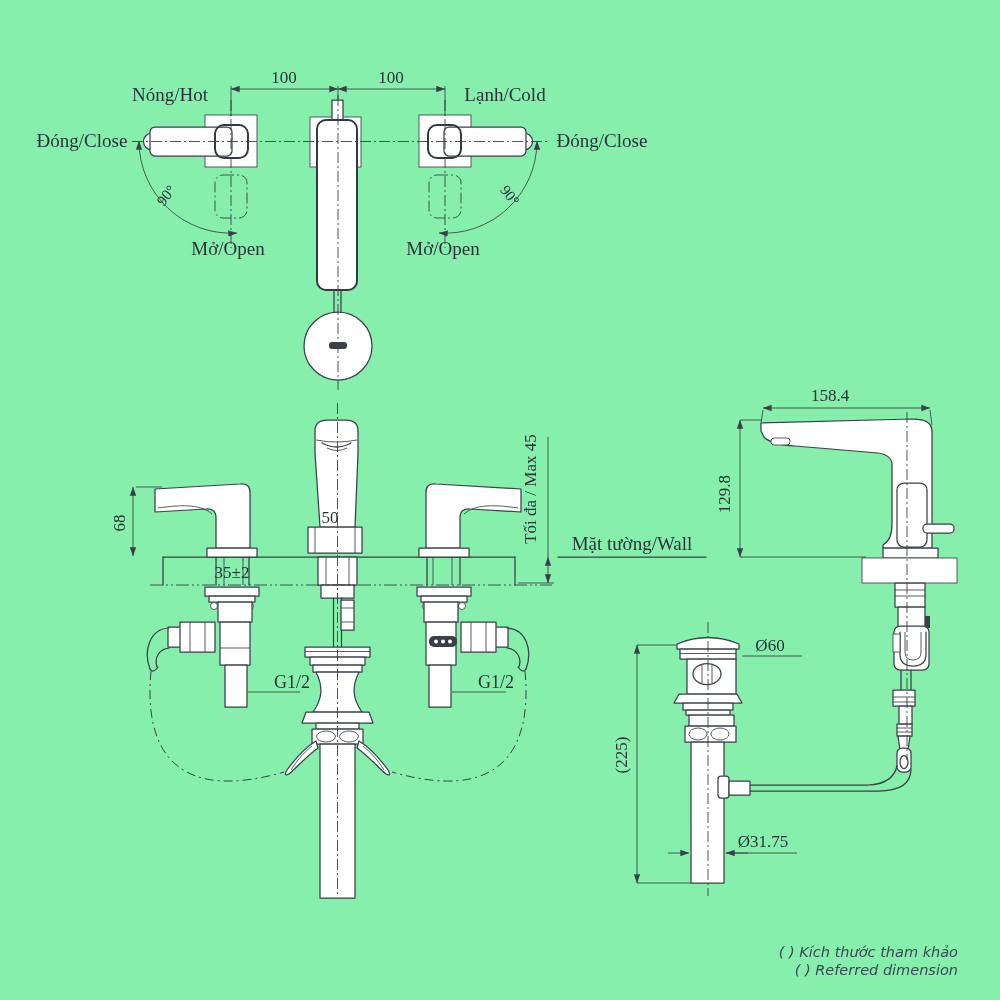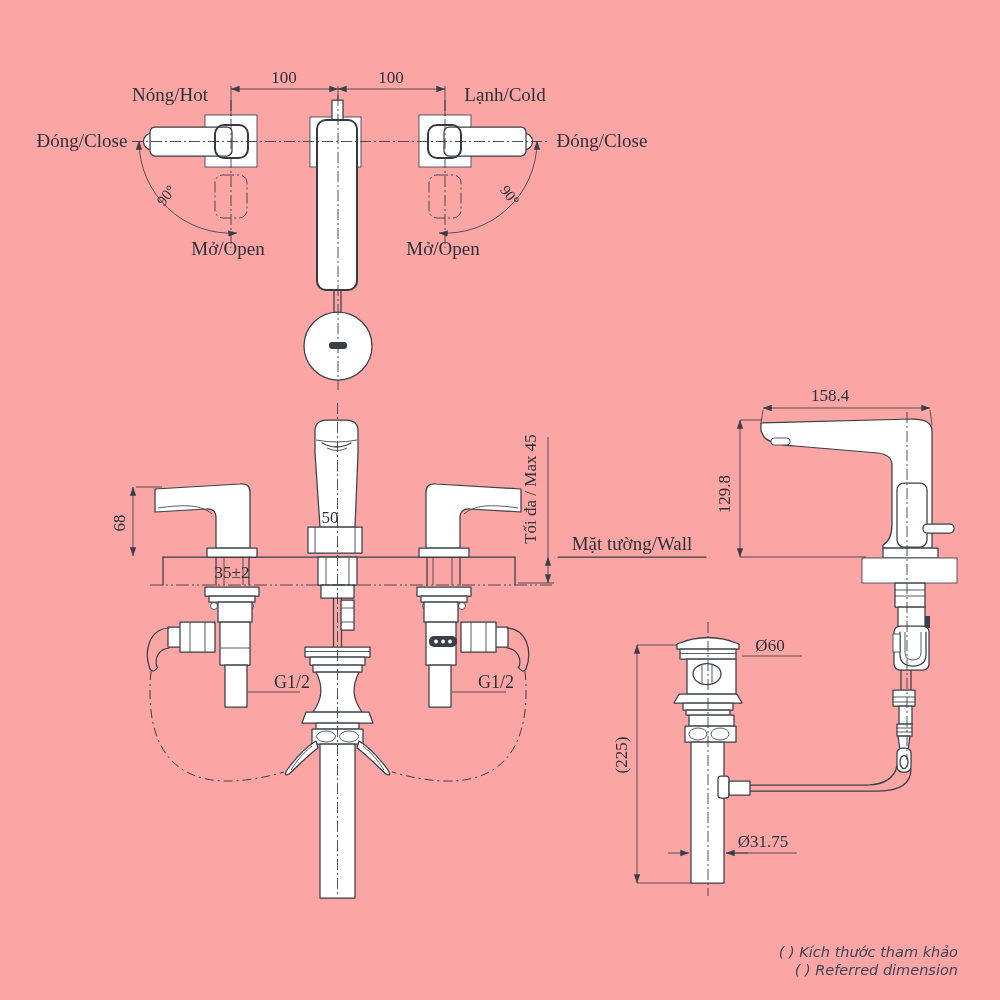--- a/index.html
+++ b/index.html
@@ -1,16 +1,16 @@
 <!DOCTYPE html>
 <html><head>
 <meta charset="utf-8">
 <style>
   html,body{margin:0;padding:0;background:#ffffff;}
-  .page{width:1000px;height:1000px;background:#fca5a5;position:relative;overflow:hidden;}
+  .page{width:1000px;height:1000px;background:#86efac;position:relative;overflow:hidden;}
   svg{display:block;}
   
   .o{stroke:#3a3f48;stroke-width:1.25;fill:none;stroke-linecap:round;stroke-linejoin:round;}
   .b{stroke:#343943;stroke-width:2;fill:none;stroke-linejoin:round;}
   .t{stroke:#3a3f48;stroke-width:0.85;fill:none;}
   .w{fill:#ffffff;}
   .dk{fill:#3a3f48;stroke:none;}
   .cl{stroke:#3a3f48;stroke-width:0.9;fill:none;stroke-dasharray:11 3 2 3;}
   .cl2{stroke:#3a3f48;stroke-width:0.9;fill:none;stroke-dasharray:13 3 2 3 2 3;}
   .hose{stroke:#3a3f48;stroke-width:1;fill:none;stroke-dasharray:9 4 2 4;}

